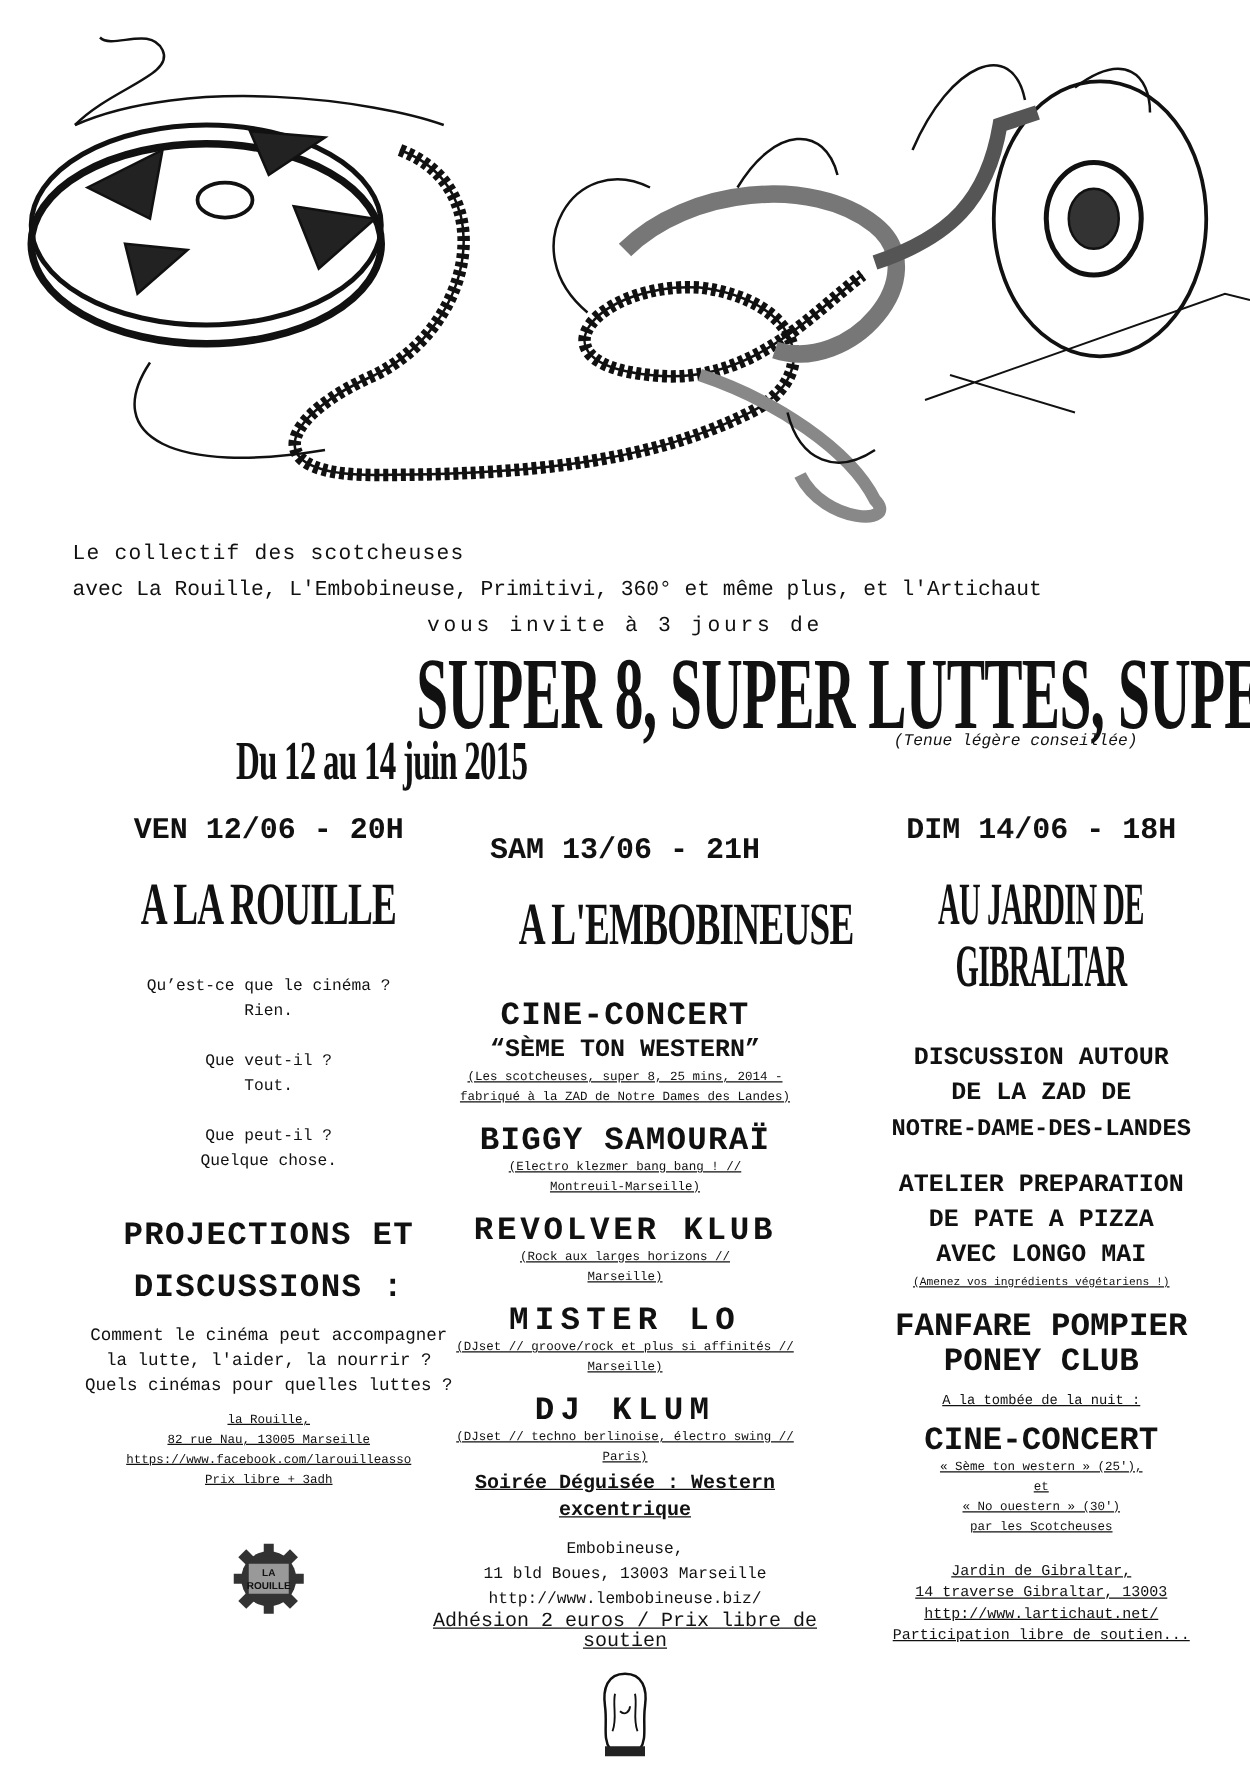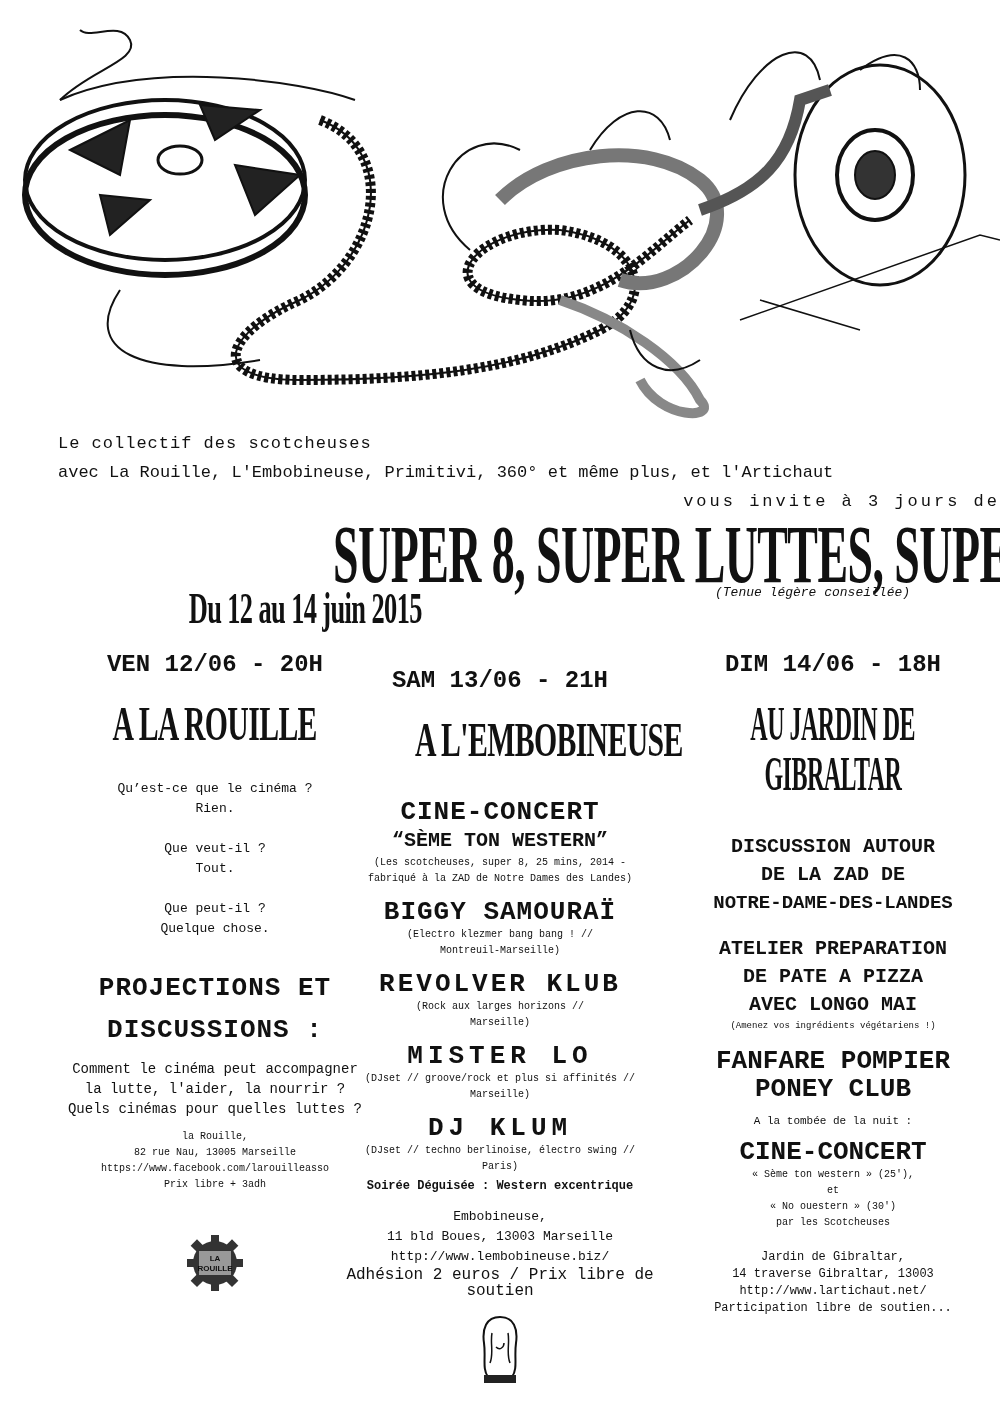--- a/index.html
+++ b/index.html
@@ -3,35 +3,35 @@
 <meta charset="utf-8">
 <style>
   html,body{margin:0;padding:0;background:#fff;}
   body{width:1000px;height:1414px;position:relative;overflow:hidden;color:#111;}
   .mono{font-family:"Liberation Mono","DejaVu Sans Mono",monospace;}
   .cond{font-family:"Liberation Serif","DejaVu Serif",serif;font-weight:bold;transform:scaleX(0.62);transform-origin:center;display:inline-block;white-space:nowrap;letter-spacing:-1px;}
   .abs{position:absolute;}
   #illustration{position:absolute;left:0;top:0;width:1000px;height:420px;}
   #intro1{left:58px;top:434px;font-size:17px;letter-spacing:1px;text-align:right;}
   #intro2{left:58px;top:463px;font-size:17px;}
-  #intro3{left:0;width:1000px;top:492px;font-size:17px;letter-spacing:3px;text-align:right;}
+  #intro3{left:0;width:1000px;top:492px;font-size:17px;letter-spacing:3px;text-align:center;}
   #title-wrap{left:0;top:515px;width:1000px;text-align:center;height:80px;}
   #title{font-size:82px;line-height:80px;transform:scaleX(0.56);}
   #dates-wrap{left:40px;top:585px;width:460px;text-align:right;}
   #dates{font-size:44px;line-height:48px;transform:scaleX(0.6);}
   #tenue{left:715px;top:585px;font-size:13px;font-style:italic;}
   .col{position:absolute;top:645px;width:334px;text-align:center;}
   #col1{left:0;margin-left:48px;} #col2{left:333px;margin-top:16px;} #col3{left:666px;}
   .day{font-size:24px;font-weight:bold;height:40px;line-height:40px;margin-bottom:14px;}
   .venue-wrap{height:56px;overflow:visible;}
   .venue{font-size:48px;line-height:50px;transform:scaleX(0.62);}
   .small{font-size:13px;line-height:20px;}
   .big{font-size:26px;font-weight:bold;line-height:30px;letter-spacing:1px;}
   .med{font-size:20px;font-weight:bold;line-height:28px;}
-  .tiny{font-size:10px;line-height:16px;}
+  .tiny{font-size:10px;line-height:16px;text-decoration:underline;}
   .bold{font-weight:bold;}
   .sp{height:10px;}
   .logo{display:inline-block;}
 </style>
 </head>
 <body>
 
 <svg id="illustration" viewBox="0 0 1000 420">
   <g fill="none" stroke="#111" stroke-width="2">
 
@@ -136,21 +136,21 @@
   <div class="tiny">(Rock aux larges horizons //</div>
   <div class="tiny">Marseille)</div>
   <div class="sp"></div>
   <div class="big" style="letter-spacing:5px">MISTER LO</div>
   <div class="tiny">(DJset // groove/rock et plus si affinités //</div>
   <div class="tiny">Marseille)</div>
   <div class="sp"></div>
   <div class="big" style="letter-spacing:5px">DJ KLUM</div>
   <div class="tiny">(DJset // techno berlinoise, électro swing //</div>
   <div class="tiny">Paris)</div>
-  <div class="tiny bold" style="font-size:12px;line-height:22px">Soirée Déguisée : Western excentrique</div>
+  <div class="tiny bold" style="font-size:16px;line-height:22px">Soirée Déguisée : Western excentrique</div>
   <div class="sp"></div>
   <div class="small">Embobineuse,</div>
   <div class="small">11 bld Boues, 13003 Marseille</div>
   <div class="small">http://www.lembobineuse.biz/</div>
   <div class="tiny" style="font-size:16px">Adhésion 2 euros / Prix libre de soutien</div>
   <div style="height:14px"></div>
   <div class="logo">
     <svg width="44" height="76" viewBox="0 0 44 76">
       <path d="M22 4 C8 4 4 16 6 30 C8 44 4 56 10 64 L34 64 C40 56 36 44 38 30 C40 16 36 4 22 4 Z" fill="none" stroke="#111" stroke-width="2"></path>
       <path d="M14 20 C12 30 16 40 12 50 M30 20 C32 30 28 40 32 50 M18 34 C22 38 26 34 26 30" fill="none" stroke="#111" stroke-width="1.5"></path>

